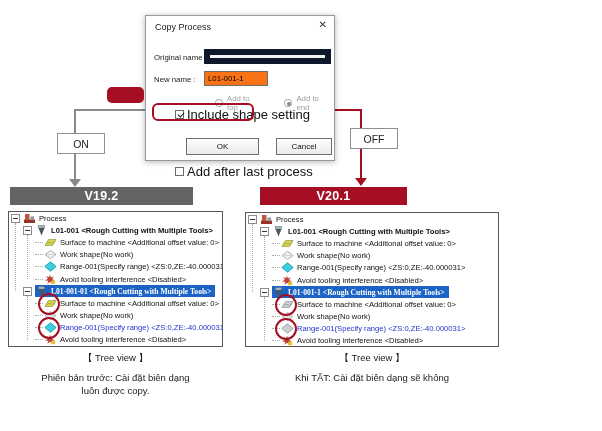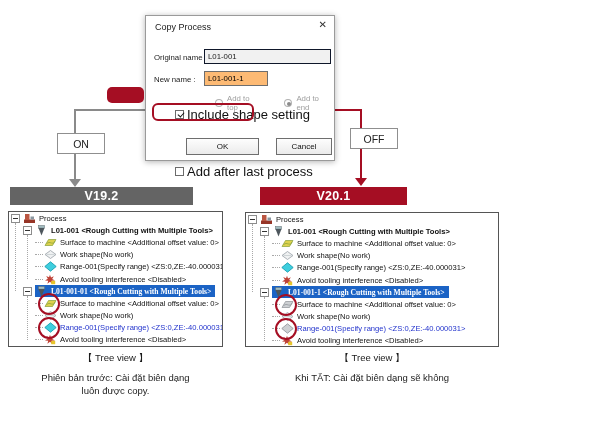--- a/index.html
+++ b/index.html
@@ -26,22 +26,22 @@
     position:absolute; left:145px; top:15px; width:190px; height:146px;
     background:#fff; border:1px solid #9a9a9a; box-shadow:0 1px 6px rgba(0,0,0,.3); z-index:20;
   }
   .dlg-title { position:absolute; left:9px; top:6px; font-size:9px; color:#1a1a1a; }
   .dlg-close { position:absolute; right:7px; top:3px; font-size:10px; color:#333; cursor:default; }
   .dlg-label { position:absolute; font-size:7.8px; color:#1a1a1a; white-space:nowrap; }
   .dlg-input {
     position:absolute; height:15px; font-size:7.8px; line-height:13px; padding-left:3px;
     white-space:nowrap; overflow:hidden;
   }
-  .input-readonly { left:58px; top:33px; width:127px; background:#f1f1f1; border:1px solid #0f172a; color:#222; }
-  .input-edit { left:58px; top:55px; width:64px; background:#fdba74; border:1px solid #6e6e6e; color:#000; }
+  .input-readonly { left:58px; top:33px; width:127px; background:#f1f1f1; border:6px solid #0f172a; color:#222; }
+  .input-edit { left:58px; top:55px; width:64px; background:#f97316; border:1px solid #6e6e6e; color:#000; }
   .radio-row { position:absolute; left:58px; top:78px; display:flex; gap:22px;padding-left:11px; }
   .radio { display:flex; align-items:center; gap:4px; font-size:7.8px; color:#9e9e9e; }
   .radio-circle { width:8px; height:8px; border:1px solid #b2b2b2; border-radius:50%; background:#fdfdfd; position:relative; }
   .radio-circle.sel::after { content:""; position:absolute; left:2px; top:2px; width:4px; height:4px; border-radius:50%; background:#8b8b8b; }
   .check-row { position:absolute; display:flex; align-items:center; gap:3px; font-size:13px; color:#111;padding-left:16px; }
   .checkbox { width:9px; height:9px; background:#fff; border:1px solid #6b6b6b; position:relative; }
   .checkbox.checked::after {
     content:""; position:absolute; left:1.5px; top:1px; width:5px; height:3px;
     border-left:1.6px solid #111; border-bottom:1.6px solid #111; transform:rotate(-48deg);
   }

